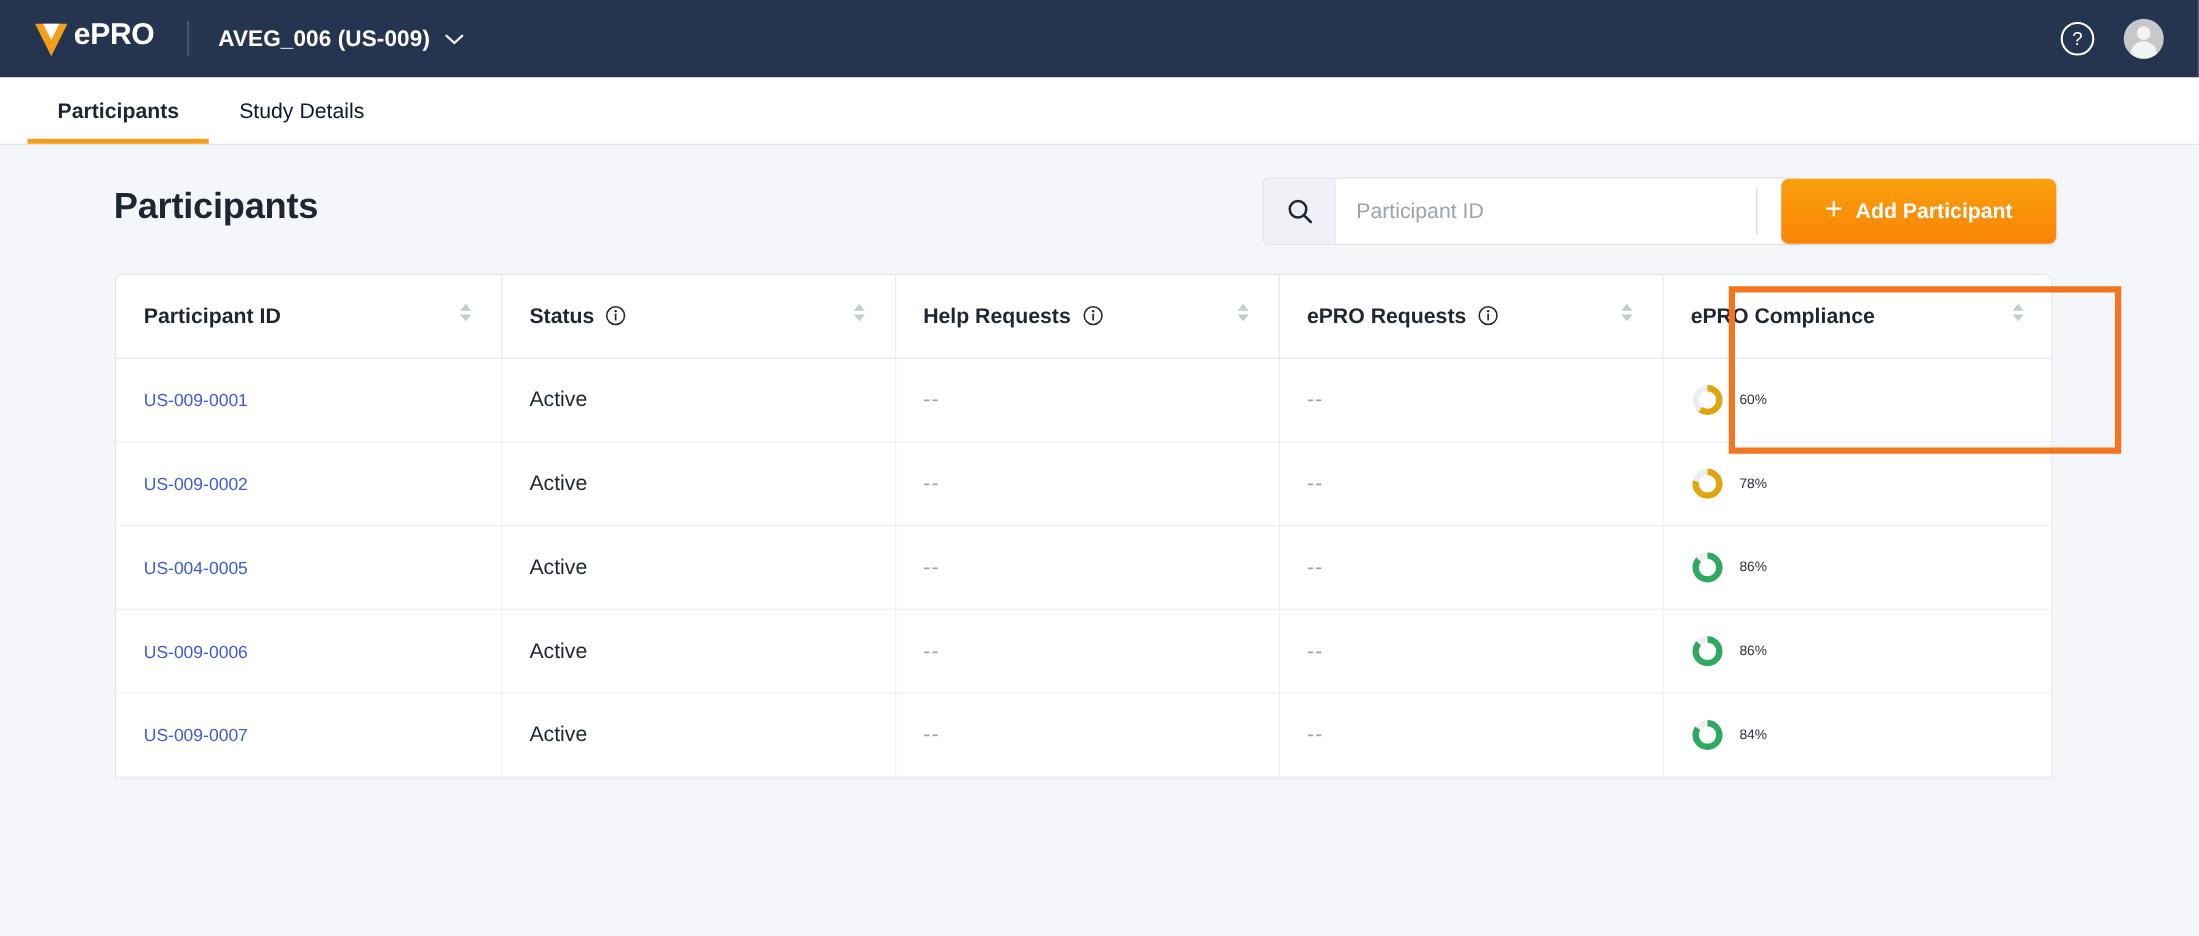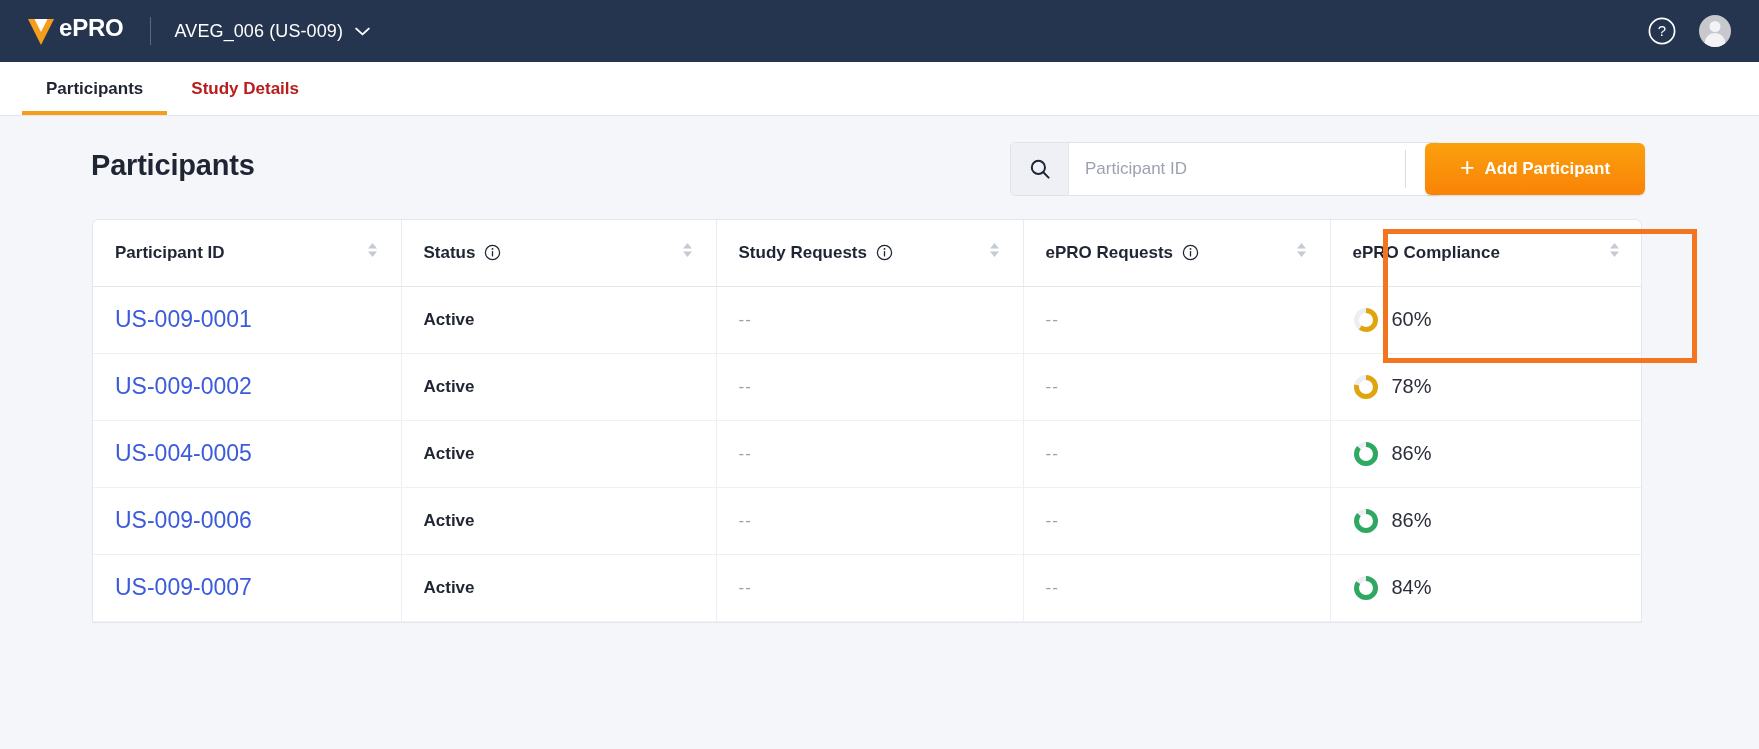--- a/index.html
+++ b/index.html
@@ -49,21 +49,21 @@
   }
   .study-select {
     display: flex;
     align-items: center;
     gap: 12px;
     cursor: pointer;
   }
   .study-name {
     color: #ffffff;
     font-size: 18px;
-    font-weight: normal;
+    font-weight: bold;
     letter-spacing: 0.1px;
   }
   .chev {
     width: 15px; height: 9px;
     display: block;
   }
   .topbar-right {
     margin-left: auto;
     display: flex;
     align-items: center;
@@ -109,24 +109,23 @@
     display: flex;
     align-items: flex-start;
     padding-left: 22px;
   }
   .tab {
     height: 53px;
     display: flex;
     align-items: center;
     padding: 0 24px;
     font-size: 17px;
-    color: #b91c1c;
+    color: #0f172a;
     cursor: pointer;
     position: relative;
-    font-weight: bold;
   }
   .tab.active {
     color: #1f2533;
     font-weight: bold;
   }
   .tab.active::after {
     content: "";
     position: absolute;
     left: 0; right: 0; bottom: 0;
     height: 4px;
@@ -270,33 +269,33 @@
     color: #2a2f3a;
     padding: 0 22px;
     border-right: 1px solid #edeff3;
     border-bottom: 1px solid #eef0f4;
     vertical-align: middle;
     background: #ffffff;
   }
   tbody td:last-child { border-right: 0; }
   .pid-link {
     color: #3b5bdb;
-    font-size: 23px;
+    font-size: 14px;
     text-decoration: none;
     cursor: pointer;
   }
-  .status-txt { font-weight: bold; color: #1f2533; }
+  .status-txt { font-weight: normal; color: #1f2533; }
   .dash { color: #9aa1ad; letter-spacing: 1px; }
   .compliance-cell {
     display: flex;
     align-items: center;
     gap: 13px;
   }
   .donut { display: block; }
-  .pct { font-size: 20px; color: #2a2f3a; }
+  .pct { font-size: 11px; color: #2a2f3a; }
 </style>
 </head>
 <body>
 
 <div class="topbar">
   <div class="brand">
     <span class="logo-v">
       <svg width="34" height="34" viewBox="0 0 34 34">
         <polygon points="4,5 30,5 17,31" fill="#f59e1c"></polygon>
         <polygon points="10.5,5 23.5,5 17,18" fill="#ffffff"></polygon>
@@ -400,21 +399,21 @@
                 <svg width="13" height="20" viewBox="0 0 13 20">
                   <polygon points="6.5,3 11,8.5 2,8.5" fill="#c6cad3"></polygon>
                   <polygon points="6.5,17 11,11.5 2,11.5" fill="#c6cad3"></polygon>
                 </svg>
               </span>
             </div>
           </th>
           <th>
             <div class="th-inner">
               <span class="th-label">
-                <span>Study Requests</span>
+                <span>Help Requests</span>
                 <span class="info-i">
                   <svg width="17" height="17" viewBox="0 0 17 17">
                     <circle cx="8.5" cy="8.5" r="7.1" stroke="#1f2533" stroke-width="1.25" fill="none"></circle>
                     <circle cx="8.5" cy="4.9" r="0.95" fill="#1f2533"></circle>
                     <rect x="7.85" y="6.9" width="1.3" height="5.5" rx="0.5" fill="#1f2533"></rect>
                   </svg>
                 </span>
               </span>
               <span class="sort-arrows">
                 <svg width="13" height="20" viewBox="0 0 13 20">

